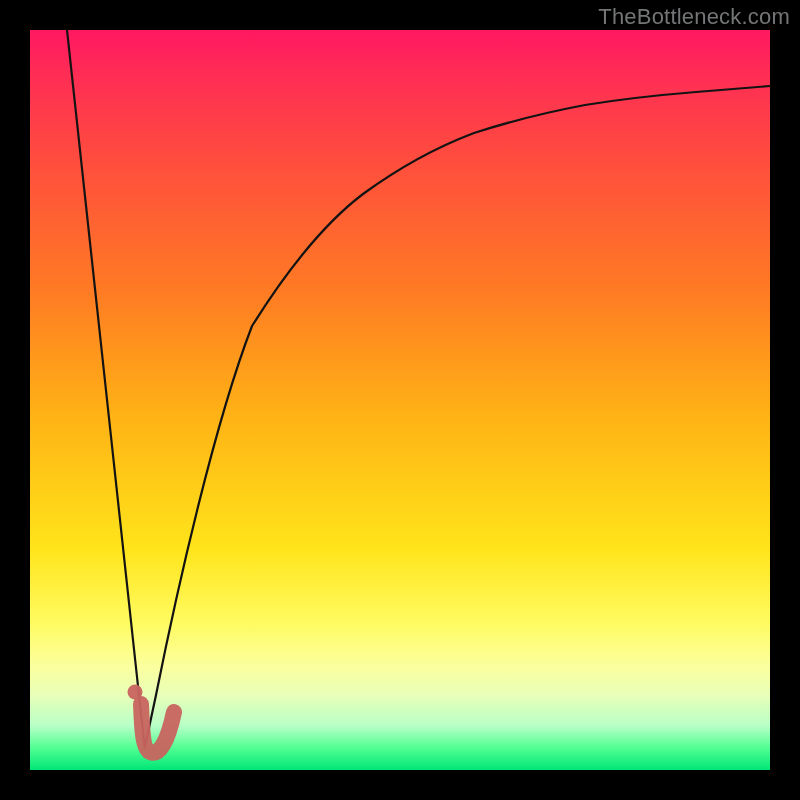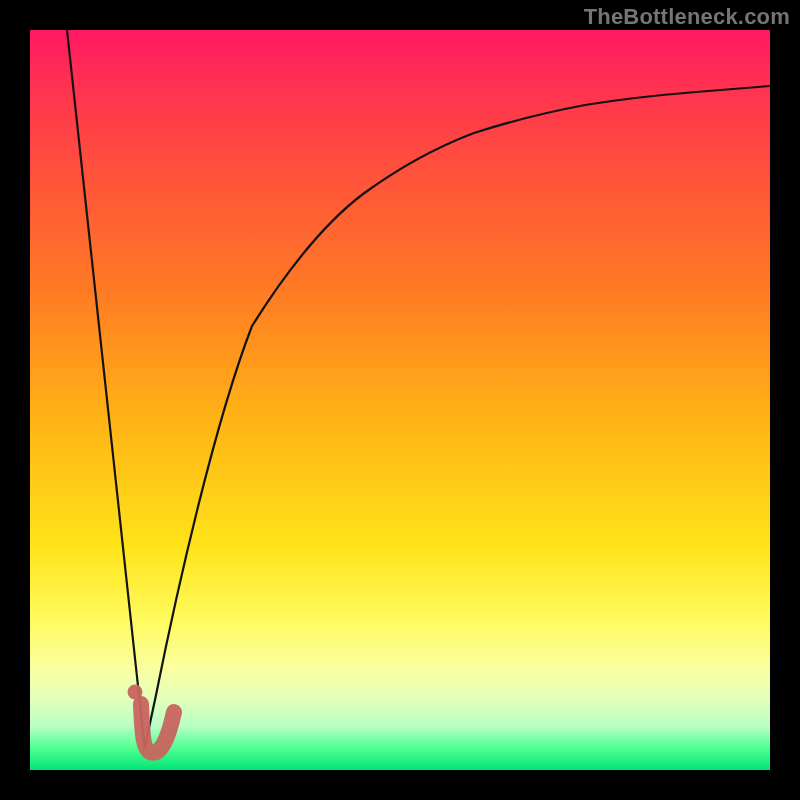--- a/index.html
+++ b/index.html
@@ -9,21 +9,21 @@
     width: 800px;
     height: 800px;
     background: #000;
   }
   .watermark {
     position: absolute;
     top: 4px;
     right: 10px;
     font-family: Arial, Helvetica, sans-serif;
     font-size: 22px;
-    font-weight: 700;
+    font-weight: 400;
     color: #737576;
     letter-spacing: 0.2px;
     z-index: 50;
   }
   .plot-area {
     position: absolute;
     left: 30px;
     top: 30px;
     width: 740px;
     height: 740px;

